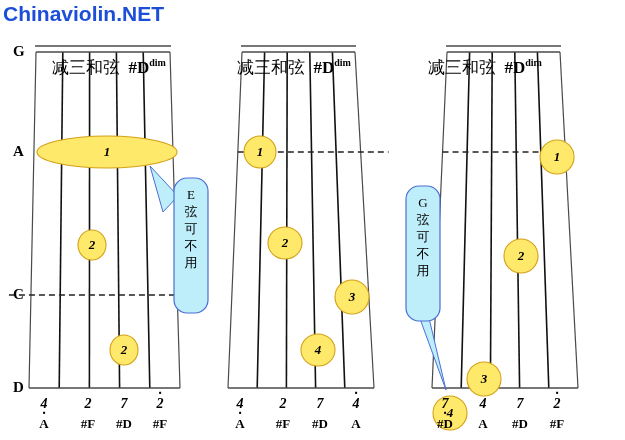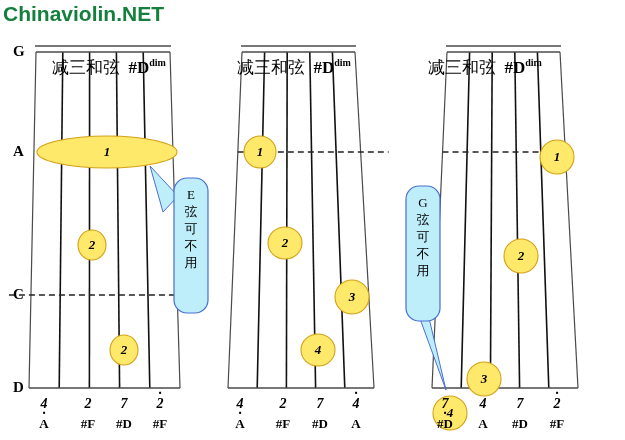--- a/index.html
+++ b/index.html
@@ -7,21 +7,21 @@
     width:625px;height:440px;background:#ffffff;position:relative;overflow:hidden;
     font-family:"Liberation Serif","DejaVu Serif",serif;
   }
   #stage{position:absolute;left:0;top:0;width:625px;height:440px;}
   svg.layer{position:absolute;left:0;top:0;width:625px;height:440px;}
   .txt{position:absolute;white-space:nowrap;}
 
   
   #watermark{
     left:3px;top:2px;font-family:"Liberation Sans","DejaVu Sans",sans-serif;
-    font-size:21px;font-weight:bold;color:#15803d;letter-spacing:0px;
+    font-size:21px;font-weight:bold;color:#1d4ed8;letter-spacing:0px;
     z-index:40;
   }
   
   .title{
     font-family:"Liberation Serif","DejaVu Serif",serif;
     font-size:17px;color:#000;z-index:30;margin-top:44px;
   }
   .title .cn{font-size:17px;}
   .title .nm{font-weight:bold;font-size:17px;}
   .title sup{font-size:10px;font-weight:bold;vertical-align:super;}

